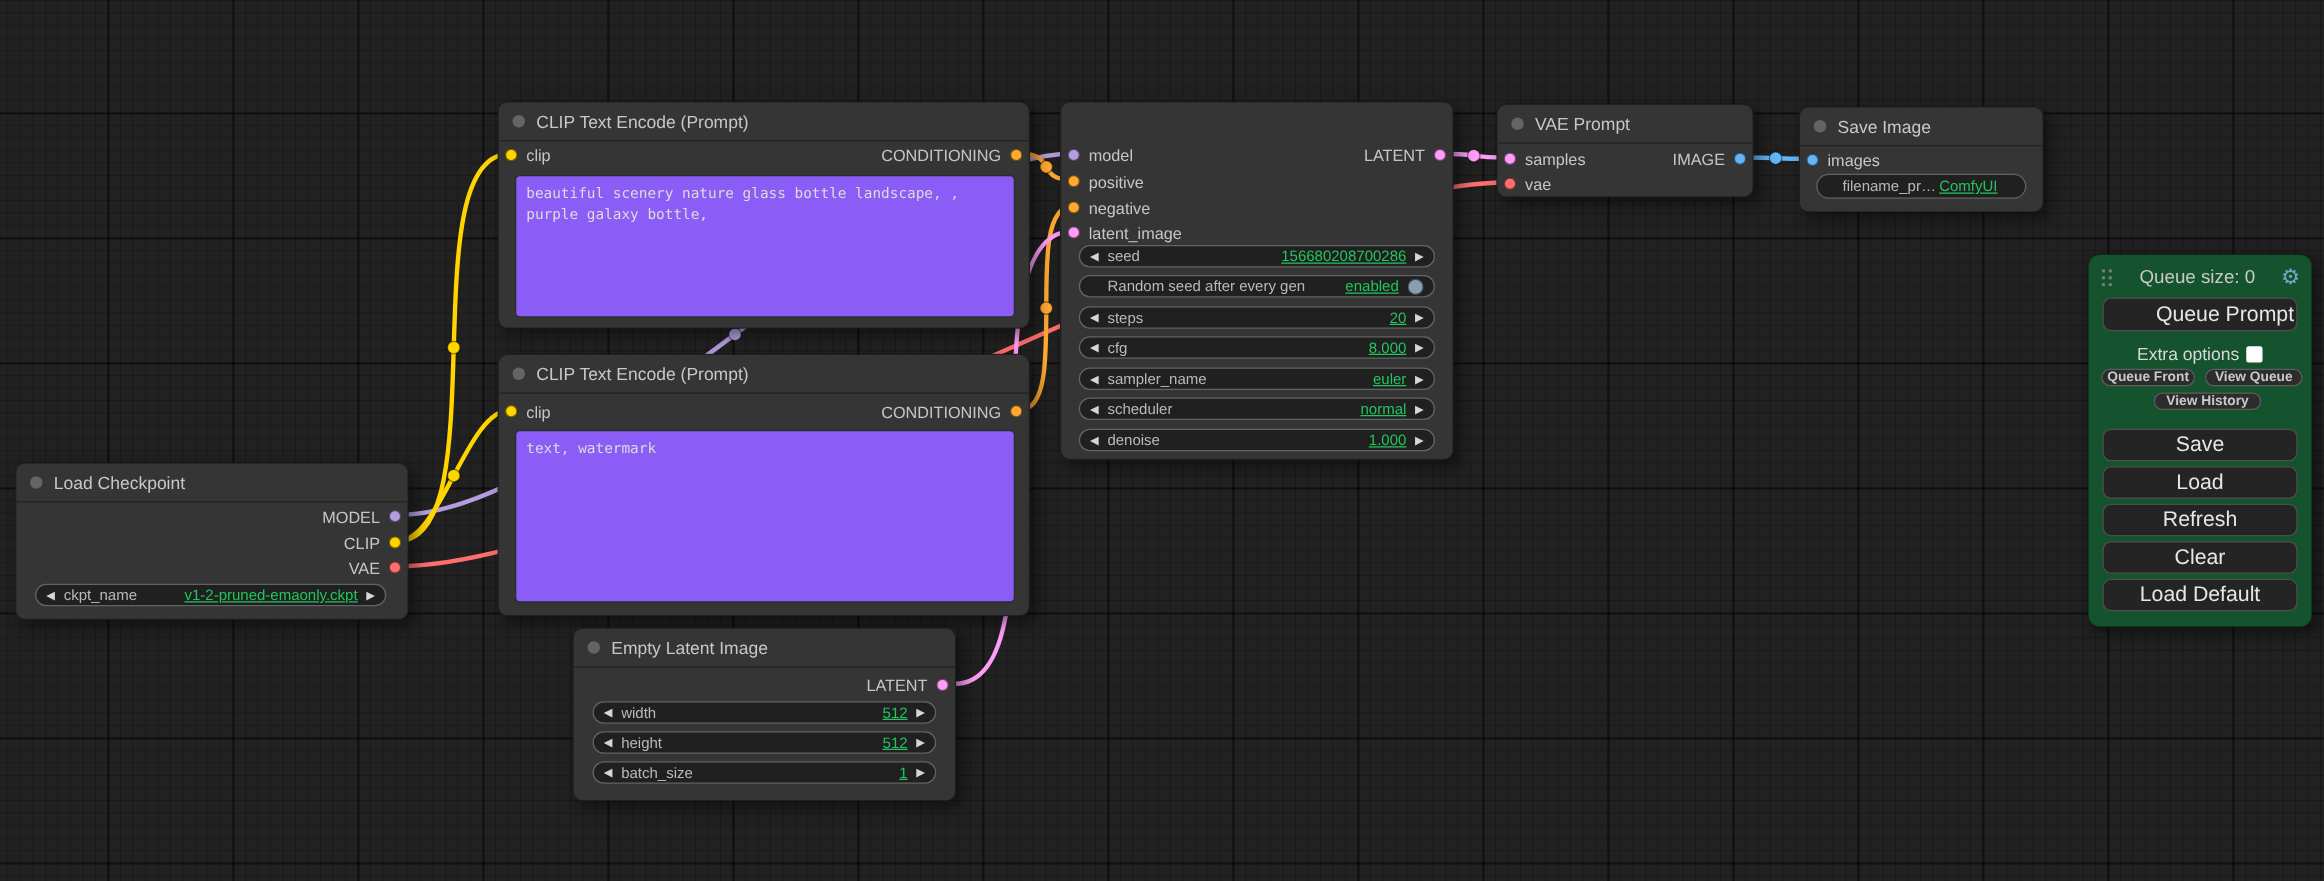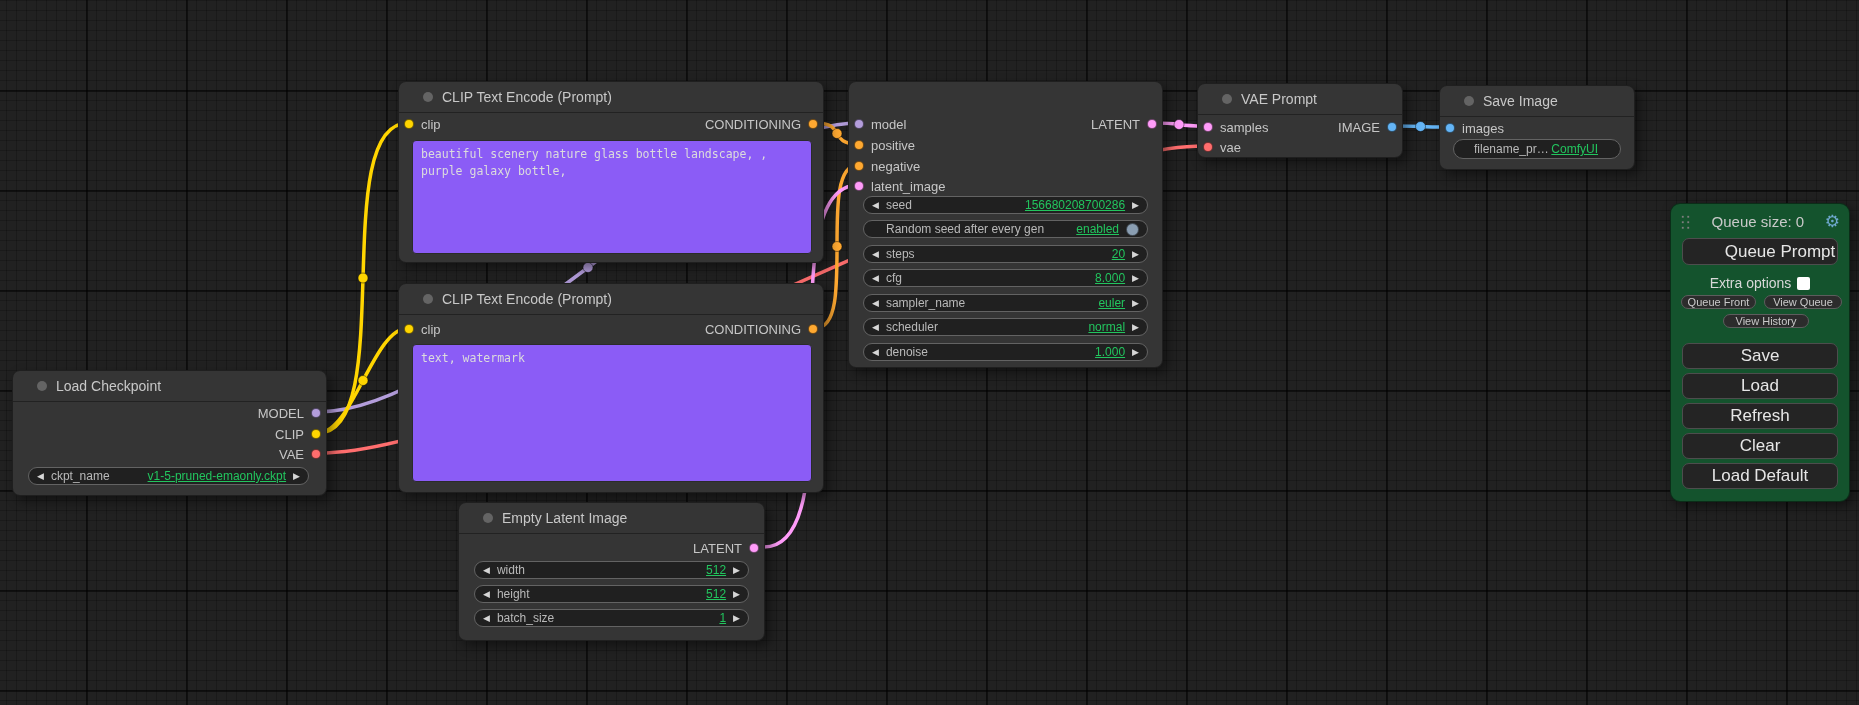--- a/index.html
+++ b/index.html
@@ -17,21 +17,21 @@
     -webkit-font-smoothing:antialiased;
   }
   #wires{position:absolute;left:0;top:0;z-index:1;}
   .node{
     position:absolute;background:#353535;border-radius:8px;z-index:2;
     border:1px solid rgba(0,0,0,0.4);
     box-shadow:5px 5px 12px rgba(0,0,0,0.45);
     box-sizing:border-box;
   }
   .node-title{
-    height:30px;display:flex;align-items:center;gap:9px;padding:0 24px;
+    height:30px;display:flex;align-items:center;gap:9px;padding:0 11px;
     border-bottom:1px solid rgba(0,0,0,0.35);
     color:#c8c8c8;font-size:14px;white-space:nowrap;
   }
   .title-dot{width:10px;height:10px;border-radius:50%;background:#646464;flex:0 0 auto;}
   .slot-row{
     position:absolute;height:20px;display:flex;align-items:center;gap:7px;
     color:#c6c6c6;font-size:13px;white-space:nowrap;
   }
   .slot-row.in{left:5px;}
   .slot-row.out{right:5px;flex-direction:row;}
@@ -64,21 +64,21 @@
   .gear{font-size:17px;line-height:1;flex:0 0 auto;}
   .btn{
     position:absolute;left:11px;right:11px;height:26px;
     background:#242424;border:1.5px solid #4d4d4d;border-radius:7px;
     color:#e6e6e6;font-size:17px;display:flex;align-items:center;justify-content:center;
     box-sizing:border-box;white-space:nowrap;
   }
   .btn-sm{
     position:absolute;height:14px;background:#2c2c2c;border:1px solid #5d5d5d;border-radius:8px;
     color:#c9c9c9;font-size:11px;display:flex;align-items:center;justify-content:center;
-    box-sizing:border-box;white-space:nowrap;
+    box-sizing:border-box;white-space:nowrap;font-weight:bold;
   }
   .extra-row{position:absolute;left:0;right:0;top:71px;height:16px;display:flex;align-items:center;justify-content:center;gap:6px;color:#d8d8d8;font-size:14px;}
   .checkbox{width:13px;height:13px;background:#ffffff;border-radius:2px;flex:0 0 auto;}
 </style>
 </head>
 <body>
 
 <svg id="wires" width="1859" height="705">
     <path d="M 318 412 C 471.11780595345533 412, 704.8821940465447 123, 858 123" stroke="#B39DDB" stroke-width="3.5" fill="none" stroke-linecap="round"></path>
     <circle cx="588" cy="267.5" r="5" fill="#B39DDB" stroke="rgba(0,0,0,0.45)" stroke-width="1"></circle>
@@ -113,21 +113,21 @@
     <span>CLIP</span>
     <span class="slot-dot" style="background: rgb(255, 213, 0);"></span>
   </div>
   <div class="slot-row out" style="top:73px;">
     <span>VAE</span>
     <span class="slot-dot" style="background: rgb(255, 110, 110);"></span>
   </div>
   <div class="widget" style="top:96px;left:15px;right:17px;">
     <span class="arrow">◀</span>
     <span class="wname">ckpt_name</span>
-    <span class="wvalue">v1-5-pruned-emaonly.ckpt</span>
+    <span class="wvalue">v1-2-pruned-emaonly.ckpt</span>
     <span class="arrow">▶</span>
   </div>
 </div>
 
 <div class="node" style="left:398px;top:81px;width:426px;height:182px;">
   <div class="node-title">
     <span class="title-dot"></span>
     <span>CLIP Text Encode (Prompt)</span>
   </div>
   <div class="slot-row in" style="top:32px;">

